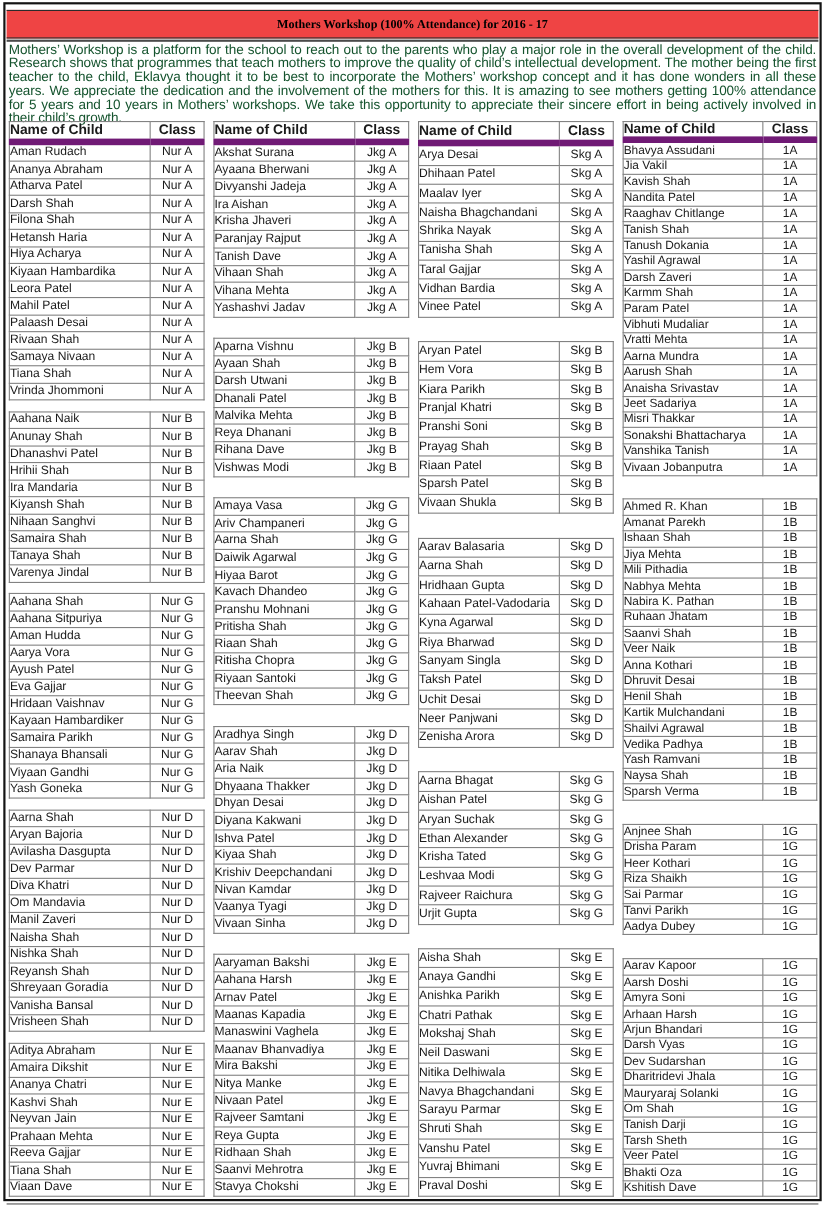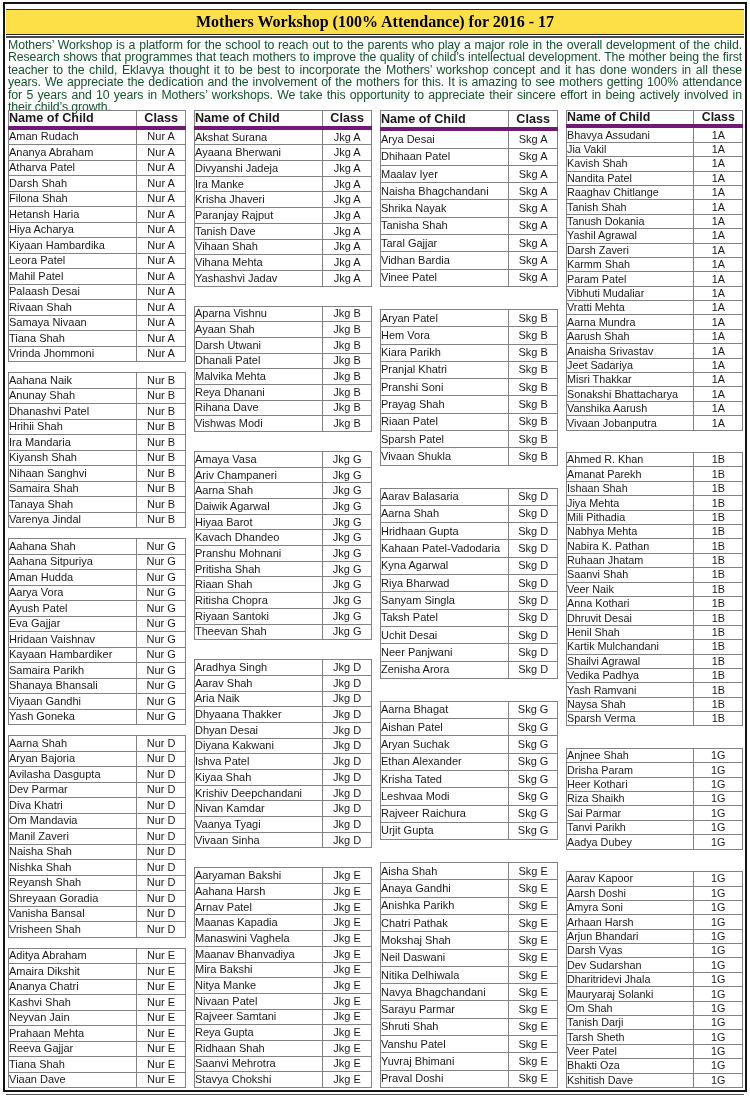--- a/index.html
+++ b/index.html
@@ -1,38 +1,38 @@
 <!DOCTYPE html>
 <html><head>
 <meta charset="utf-8">
 <style>
   html,body{margin:0;padding:0;background:#fff;}
   .page{position:relative;width:750px;height:1109px;background:#fff;overflow:hidden;
         font-family:"Liberation Sans",sans-serif;color:#111;}
   .frame{position:absolute;left:3px;right:3px;top:2px;bottom:17px;border:2.5px solid #141414;}
-  .title-bar{position:absolute;left:6px;right:6px;top:9px;height:24px;background:#fde047;
+  .title-bar{position:absolute;left:6px;right:6px;top:9px;height:24px;background:#ef4444;
              border-top:1.5px solid #2b2b2b;border-bottom:1.5px solid #2b2b2b;
              text-align:center;font-family:"Liberation Serif",serif;font-weight:bold;
-             font-size:16px;line-height:24px;color:#000;}
+             font-size:11px;line-height:24px;color:#000;}
   .title-rule{position:absolute;left:6px;right:6px;top:36px;border-top:2.5px solid #4a4a4a;}
   .intro{position:absolute;left:8px;right:8px;top:39px;font-size:12.3px;line-height:12.4px;
          text-align:justify;color:#14532d;letter-spacing:-0.1px;}
   .col{position:absolute;top:110px;height:978px;display:flex;flex-direction:column;
        justify-content:space-between;}
   #col-0{left:8px;width:178px;--rh:14.5px;--fs:11px;}
   #col-1{left:194px;width:178px;--rh:14.7px;--fs:11px;}
   #col-2{left:380px;width:178px;--rh:16.3px;--fs:11px;}
   #col-3{left:566px;width:177px;--rh:13.4px;--fs:10.8px;}
   table.roster{border-collapse:collapse;width:100%;table-layout:fixed;border:1.5px solid #3a3a3a;}
   table.roster td{border:1px solid #828282;height:var(--rh);font-size:var(--fs);
         padding:0;line-height:1;vertical-align:middle;color:#1a1a1a;
         overflow:hidden;white-space:nowrap;}
   td.name{padding-left:6px;}
   td.cls{width:27%;text-align:center;}
-  tr.head td{font-weight:bold;font-size:calc(var(--fs) + 1.6px);border-bottom:4px solid #701a75;margin-left:20px;}
+  tr.head td{font-weight:bold;font-size:calc(var(--fs) + 1.6px);border-bottom:6px solid #701a75;margin-left:20px;}
   .thin-rule{position:absolute;left:6px;right:6px;top:1094px;border-top:1px solid #555;}
   .page-number{position:absolute;left:0;right:0;top:1094px;height:15px;text-align:center;
                font-size:12px;line-height:15px;color:#111;}
 </style>
 </head>
 <body>
 
 <div class="page">
   <div class="frame"></div>
   <div class="title-bar">Mothers Workshop (100% Attendance) for 2016 - 17</div>
@@ -314,21 +314,21 @@
           </tr>
           <tr>
             <td class="name">Ayaana Bherwani</td>
             <td class="cls">Jkg A</td>
           </tr>
           <tr>
             <td class="name">Divyanshi Jadeja</td>
             <td class="cls">Jkg A</td>
           </tr>
           <tr>
-            <td class="name">Ira Manke</td>
+            <td class="name">Ira Aishan</td>
             <td class="cls">Jkg A</td>
           </tr>
           <tr>
             <td class="name">Krisha Jhaveri</td>
             <td class="cls">Jkg A</td>
           </tr>
           <tr>
             <td class="name">Paranjay Rajput</td>
             <td class="cls">Jkg A</td>
           </tr>
@@ -854,21 +854,21 @@
           </tr>
           <tr>
             <td class="name">Misri Thakkar</td>
             <td class="cls">1A</td>
           </tr>
           <tr>
             <td class="name">Sonakshi Bhattacharya</td>
             <td class="cls">1A</td>
           </tr>
           <tr>
-            <td class="name">Vanshika Aarush</td>
+            <td class="name">Vanshika Tanish</td>
             <td class="cls">1A</td>
           </tr>
           <tr>
             <td class="name">Vivaan Jobanputra</td>
             <td class="cls">1A</td>
           </tr>
         </tbody>
       </table>
       <table class="roster">
         <tbody>

